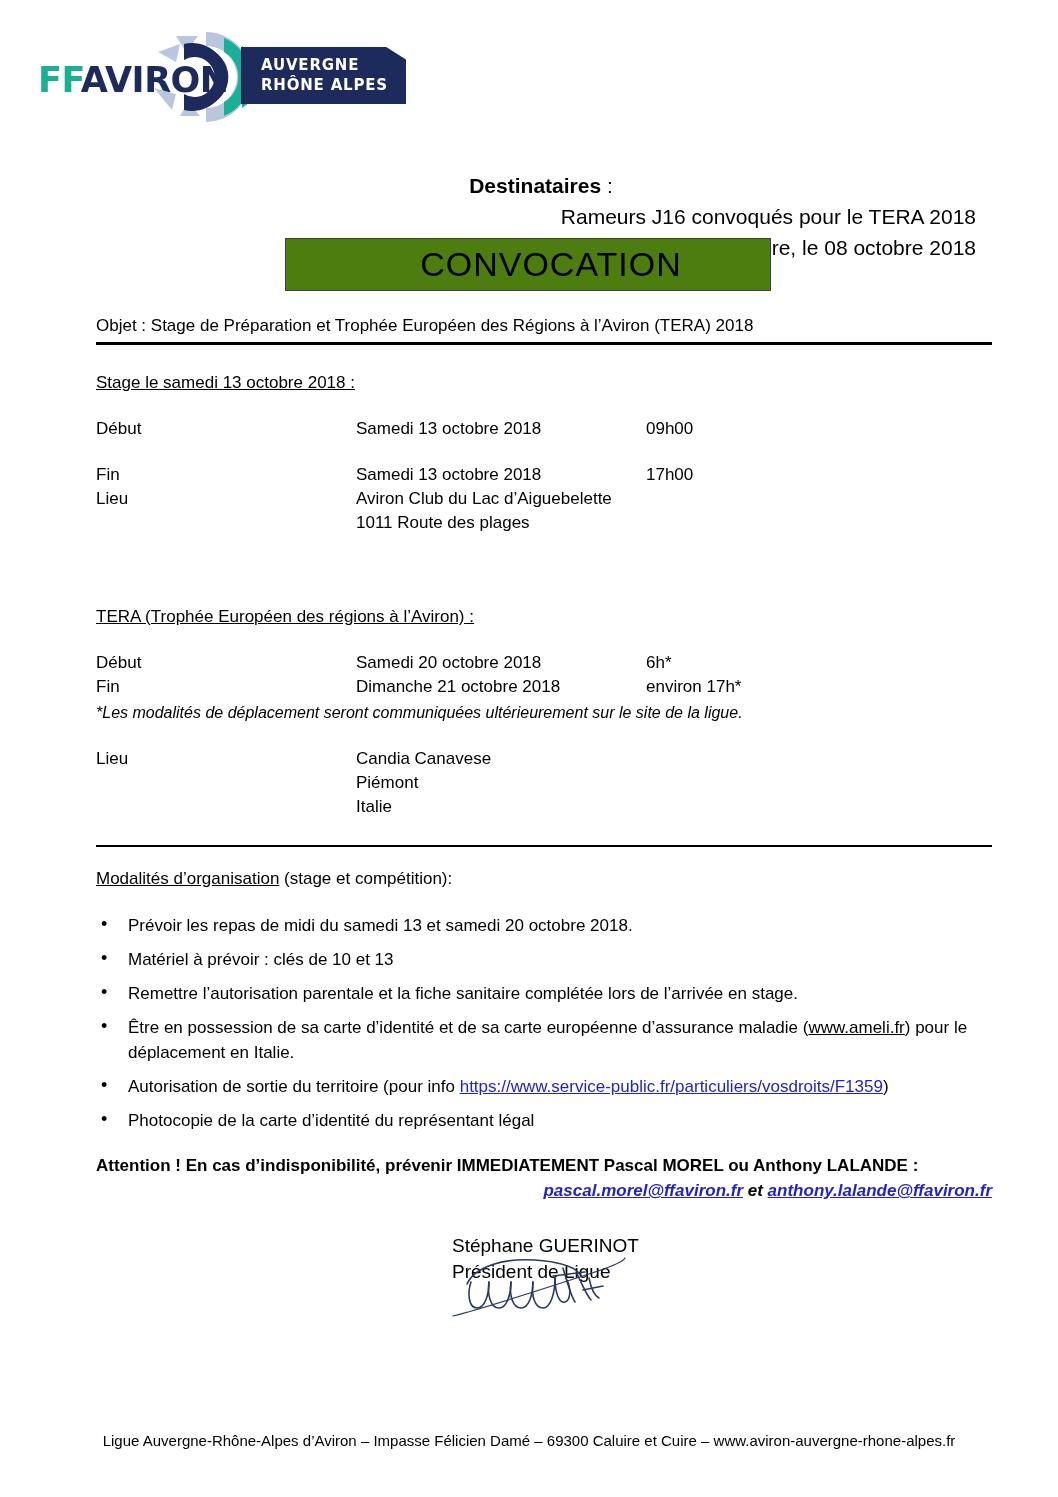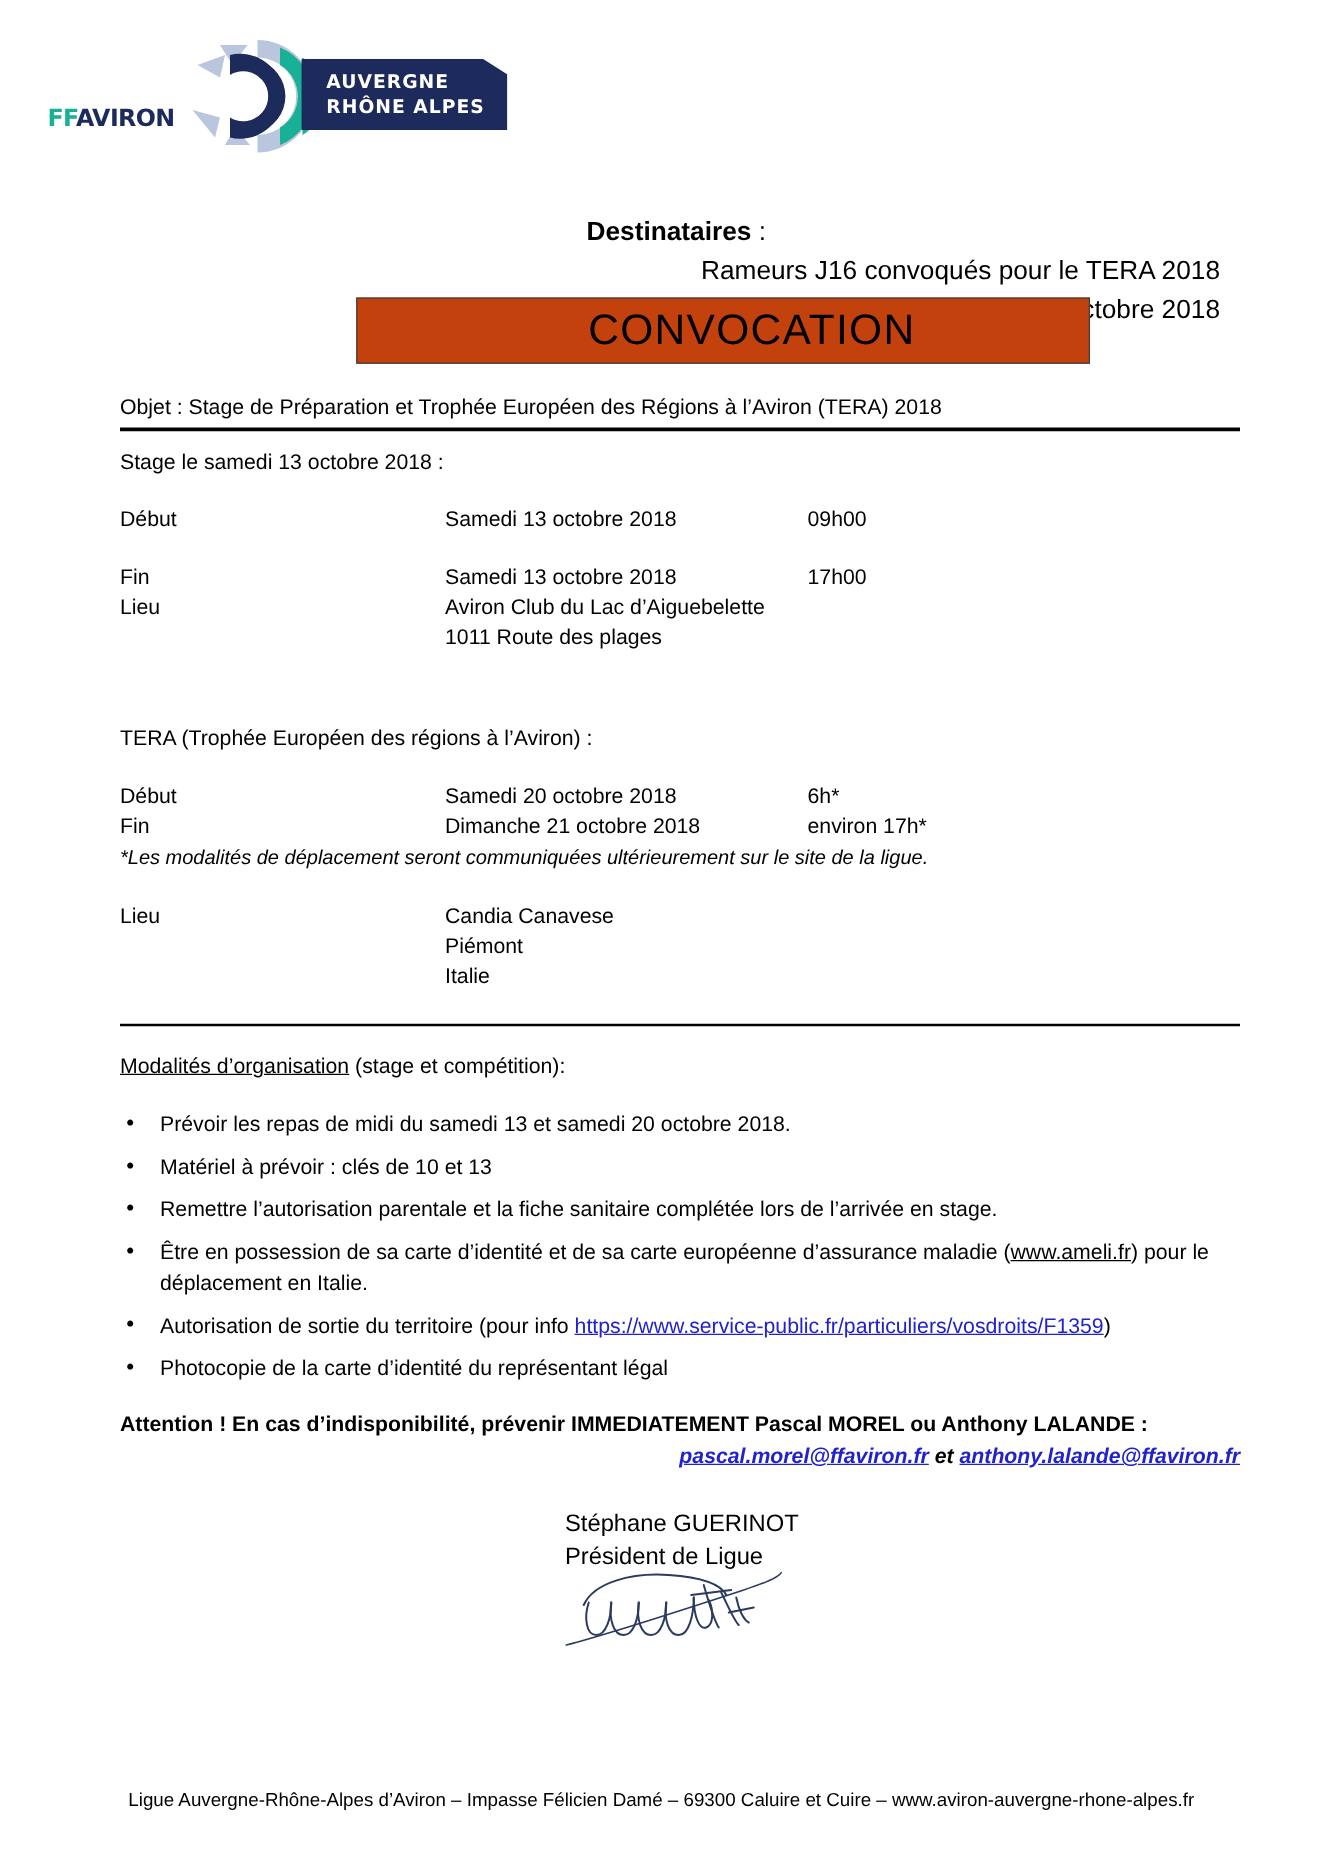--- a/index.html
+++ b/index.html
@@ -25,23 +25,23 @@
   .logo-block {
     position: absolute;
     left: 38px;
     top: 28px;
     width: 380px;
     height: 96px;
   }
   .ffaviron-word {
     position: absolute;
     left: 0px;
-    top: 56px;
+    top: 32px;
     font-family: "DejaVu Sans", sans-serif;
-    font-size: 19px;
+    font-size: 35px;
     font-weight: 700;
     letter-spacing: -0.5px;
     white-space: nowrap;
   }
   .ff-teal { color: #18b195; }
   .ff-navy { color: #1d2a5c; }
 
   .arcs {
     position: absolute;
     left: 108px;
@@ -87,23 +87,23 @@
   .dest-line2, .dest-line3 {
     text-align: right;
     padding-right: 20px;
   }
 
   
   .convocation {
     position: absolute;
     left: 285px;
     top: 238px;
-    width: 587px;
+    width: 486px;
     height: 53px;
-    background: #c2410c;
+    background: #4d7c0f;
     border: 1px solid #3f3f3f;
     box-sizing: border-box;
     font-size: 34px;
     letter-spacing: 1px;
     line-height: 51px;
     text-align: center;
     padding-left: 46px;
     box-sizing: border-box;
   }
 
@@ -117,21 +117,22 @@
     line-height: 24px;
   }
   .objet { margin: 0 0 4px 0; }
   .rule {
     height: 0;
     border-top: 3px solid #000;
     margin: 4px 0 0 0;
   }
   .rule.thin { border-top: 2px solid #000; }
   .section-title {
-    margin-top: 13px;
+    margin-top: 26px;
+    text-decoration: underline;
   }
   .section-title.no-ul { text-decoration: none; }
   .section-title .ulpart { text-decoration: underline; }
 
   .row {
     display: flex;
     margin-top: 0;
     align-items: flex-end;
   }
   .row .c1 { width: 260px; flex: 0 0 260px; }

